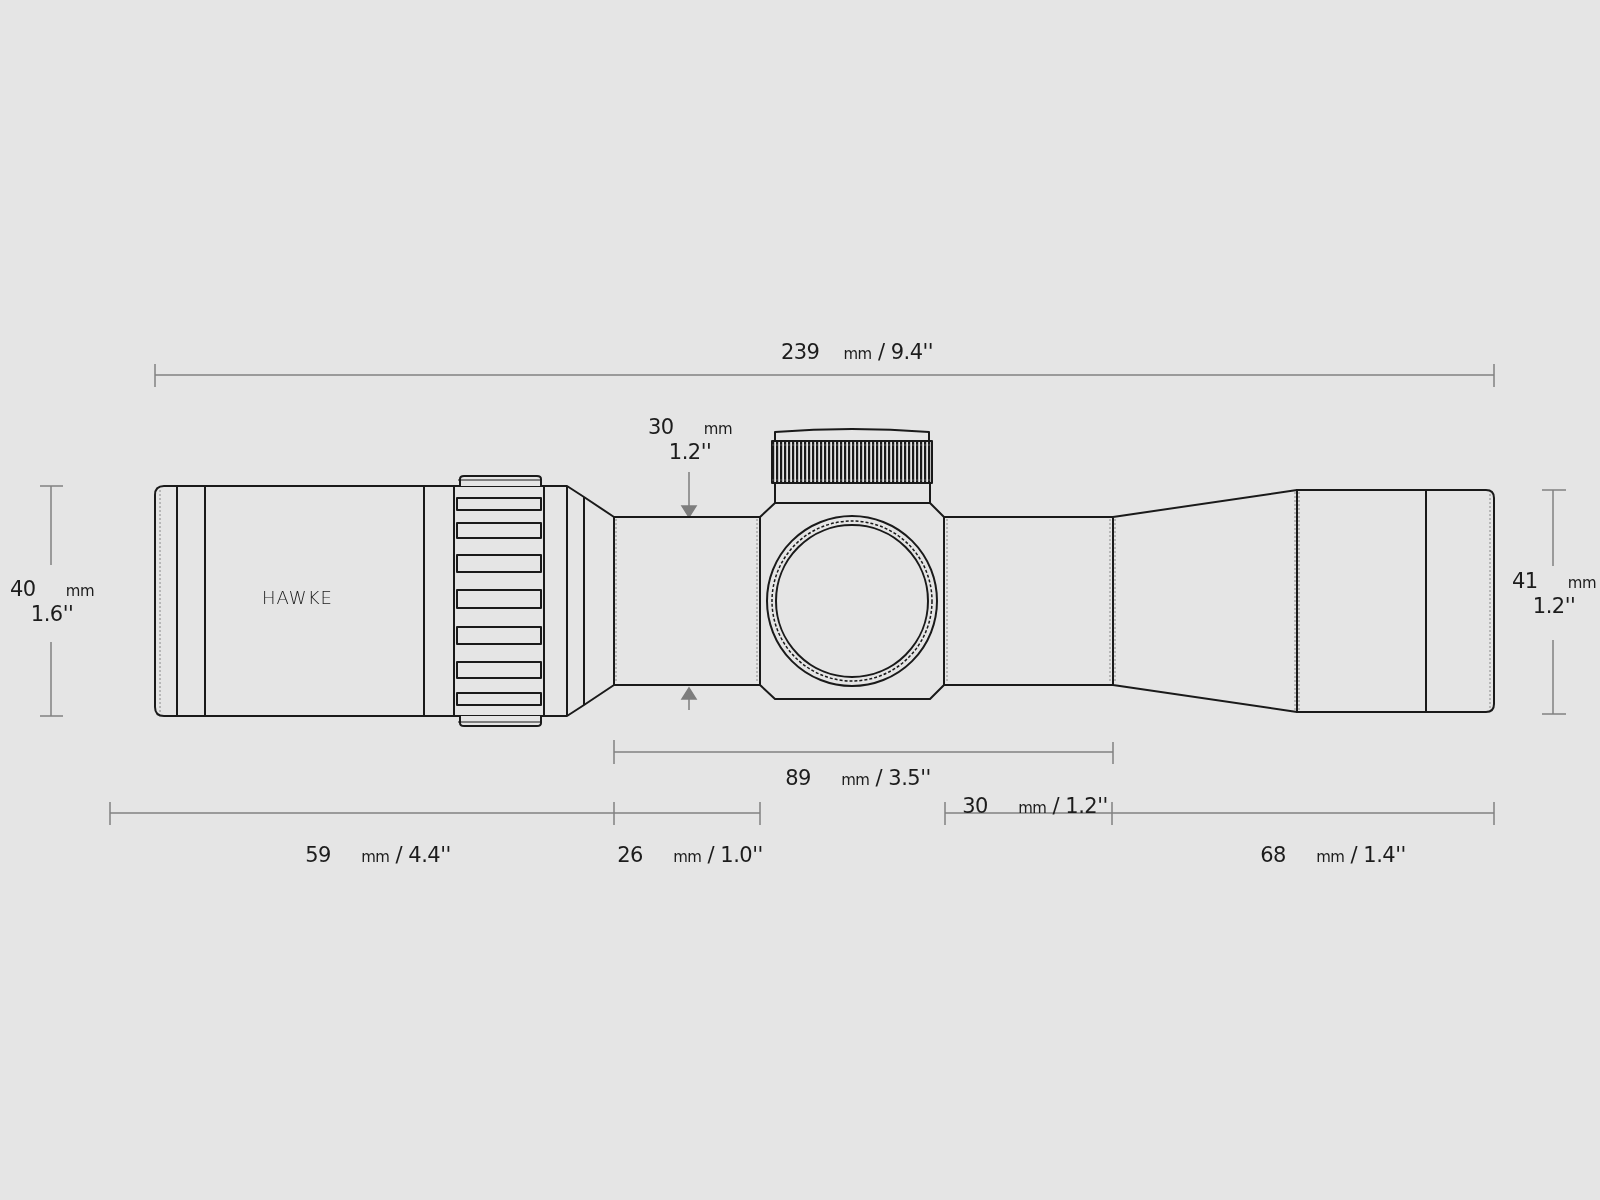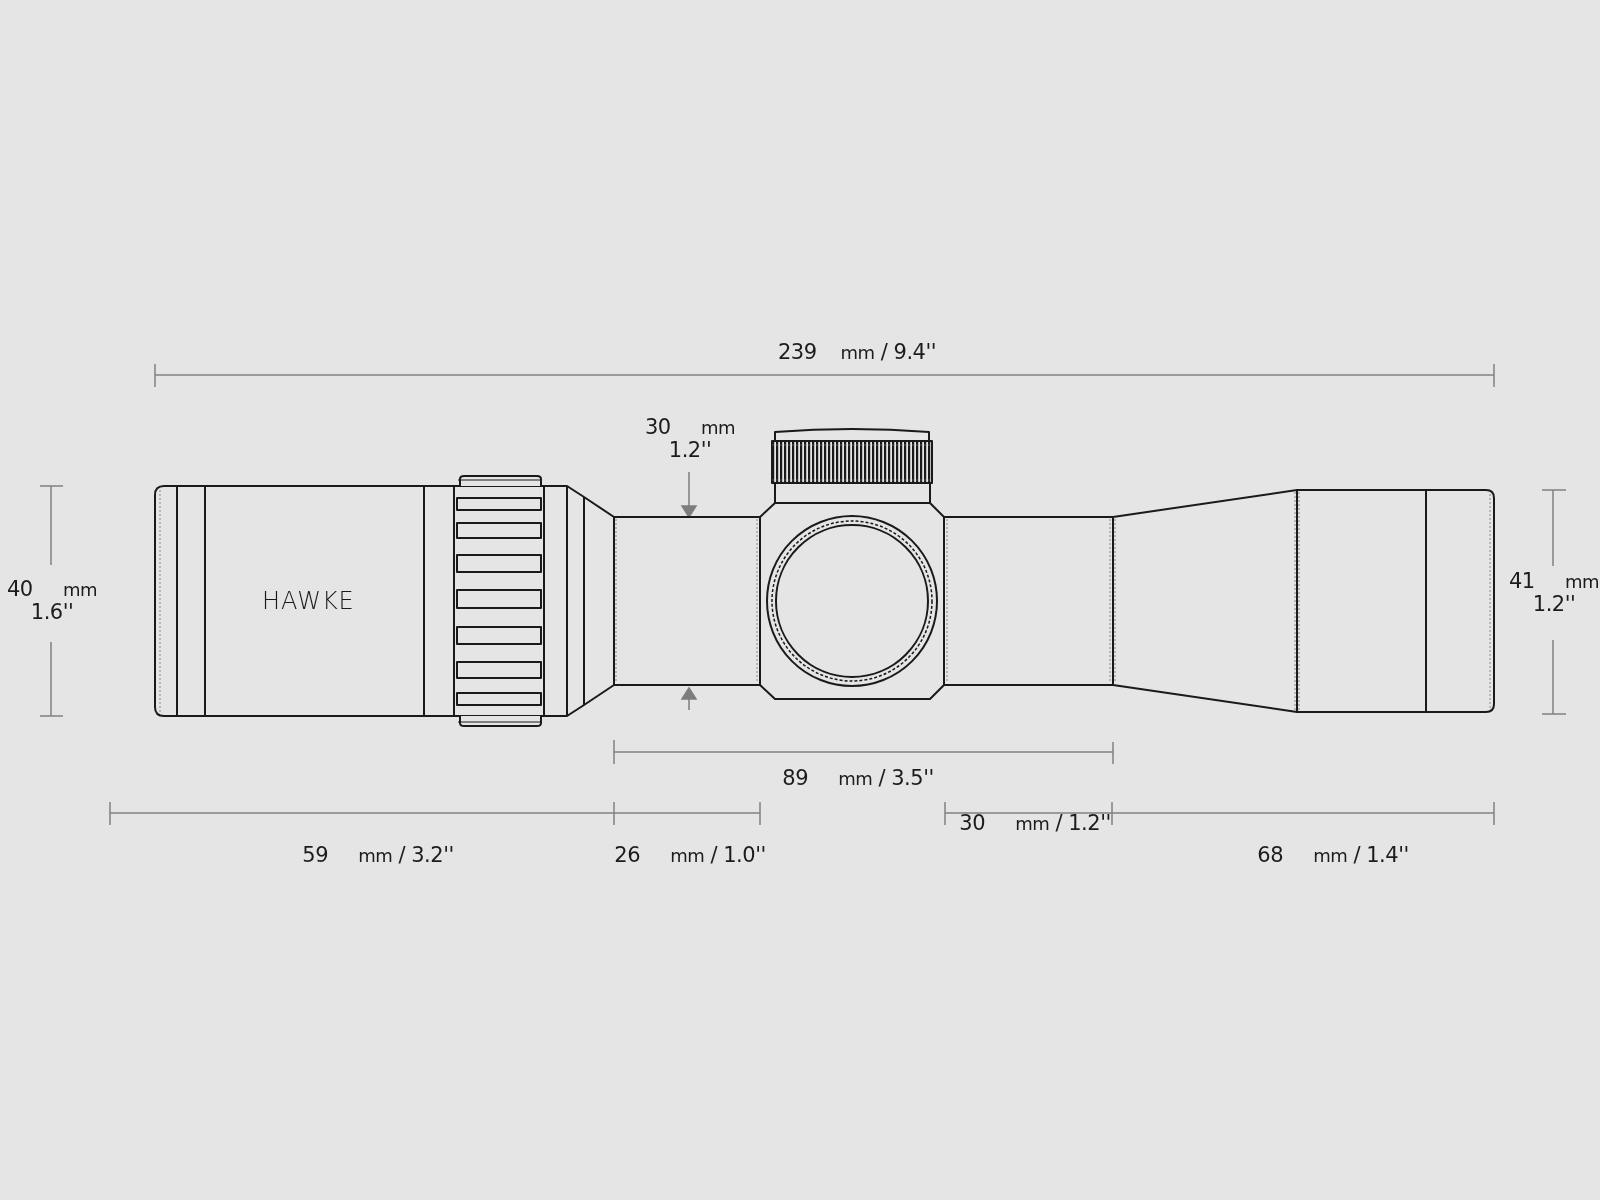--- a/index.html
+++ b/index.html
@@ -12,28 +12,28 @@
   }
   #diagram { position: absolute; left: 0; top: 0; width: 1600px; height: 1200px; }
   .lbl {
     position: absolute;
     color: #1c1c1c;
     font-size: 21px;
     letter-spacing: -0.5px;
     white-space: nowrap;
     line-height: 24px;
   }
-  .lbl .unit { font-size: 18px; padding-left: 24px; }
+  .lbl .unit { font-size: 15px; padding-left: 24px; }
   .lbl.center { transform: translateX(-50%); text-align: center; }
   .stack { text-align: center; line-height: 23px; }
   .brand {
     position: absolute;
     font-family: "DejaVu Sans", sans-serif;
     font-weight: 200;
-    font-size: 24px;
+    font-size: 18px;
     letter-spacing: 1px;
     color: #1a1a1a;
   }
 </style>
 </head>
 <body>
 
 <svg id="diagram" viewBox="0 0 1600 1200" xmlns="http://www.w3.org/2000/svg">
   <defs>
     <pattern id="knurl" width="4" height="80" patternUnits="userSpaceOnUse">
@@ -186,23 +186,23 @@
 <div class="lbl center stack" style="left:1554px; top:570px;">
   <div><span>41</span> <span class="unit">mm</span></div>
   <div>1.2''</div>
 </div>
 
 <div class="lbl center" style="left:858px; top:766px;text-align:center;">
   <span>89</span> <span class="unit">mm</span><span> / </span><span>3.5''</span>
 </div>
 
 <div class="lbl center" style="left:378px; top:843px;">
-  <span>59</span> <span class="unit">mm</span><span> / </span><span>3.2''</span>
+  <span>59</span> <span class="unit">mm</span><span> / </span><span>4.4''</span>
 </div>
 <div class="lbl center" style="left:690px; top:843px;">
   <span>26</span> <span class="unit">mm</span><span> / </span><span>1.0''</span>
 </div>
-<div class="lbl center" style="left:1035px; top:811px;">
+<div class="lbl center" style="left:1035px; top:794px;">
   <span>30</span> <span class="unit">mm</span><span> / </span><span>1.2''</span>
 </div>
 <div class="lbl center" style="left:1333px; top:843px;">
   <span>68</span> <span class="unit">mm</span><span> / </span><span>1.4''</span>
 </div>
 
 </body></html>

